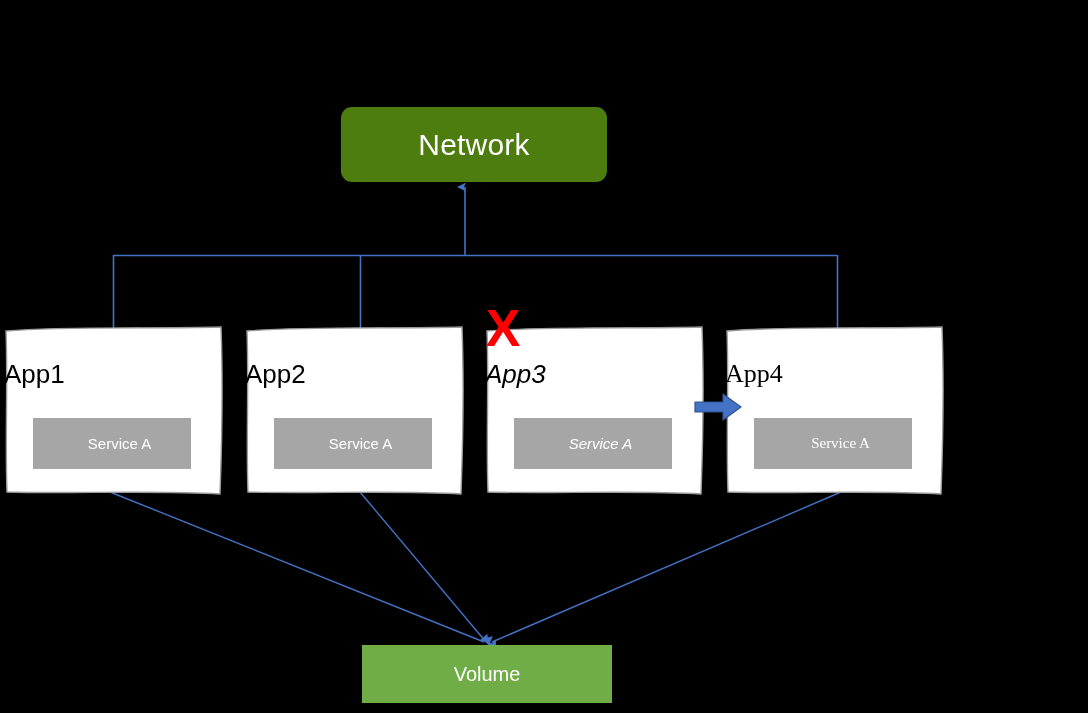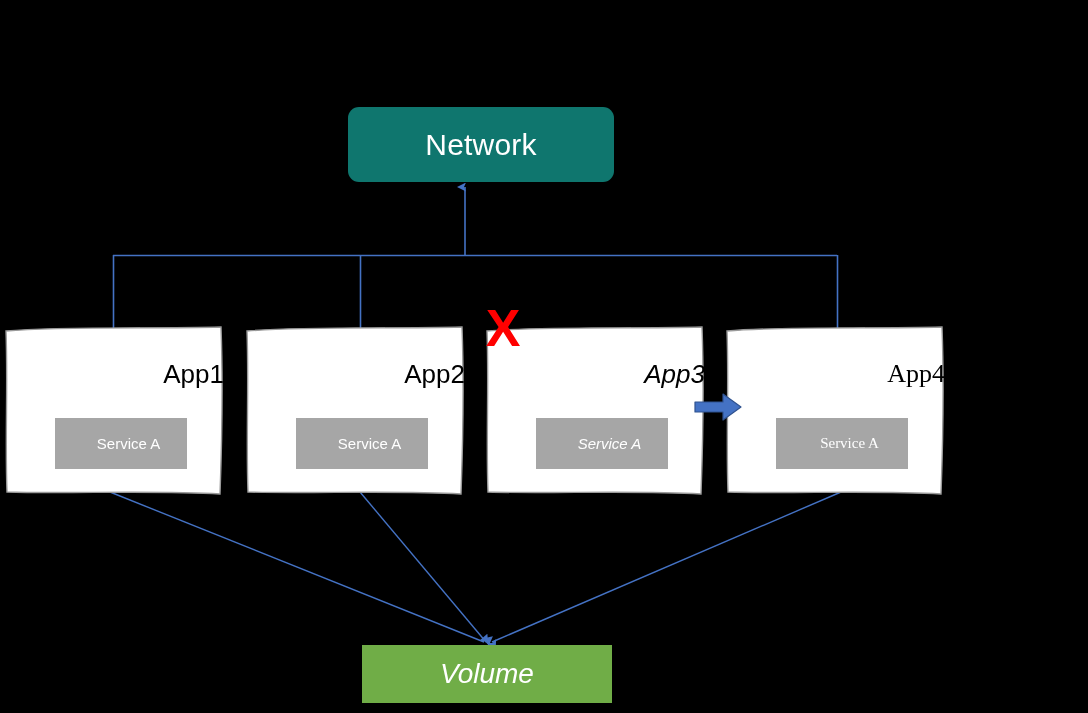--- a/index.html
+++ b/index.html
@@ -22,25 +22,25 @@
     position: absolute;
     left: 0;
     top: 0;
     width: 1088px;
     height: 713px;
     pointer-events: none;
   }
   
   .network-node {
     position: absolute;
-    left: 348px;
+    left: 341px;
     top: 107px;
     width: 266px;
     height: 75px;
-    background: #0f766e;
+    background: #4d7c0f;
     border-radius: 11px;
     display: flex;
     align-items: center;
     justify-content: center;
     box-sizing: border-box;
   }
   .network-label {
     color: #FFFFFF;
     font-size: 30px;
     font-weight: 400;
@@ -62,34 +62,34 @@
     height: 100%;
   }
   .app-inner {
     position: absolute;
     left: 0;
     top: 0;
     width: 100%;
     height: 100%;
     display: flex;
     flex-direction: column;
-    align-items: flex-end;
+    align-items: flex-start;
   }
   .app-title {
     color: #000000;
     font-size: 26px;
     font-weight: 400;
     margin-top: 36px;
     line-height: 1;
   }
   .service-box {
     position: absolute;
-    left: 51px;
+    left: 29px;
     top: 93px;
-    width: 132px;
+    width: 158px;
     height: 51px;
     background: #A6A6A6;
     display: flex;
     align-items: center;
     justify-content: center;
     box-sizing: border-box;
     padding-left: 15px;
   }
   .service-label {
     color: #FFFFFF;
@@ -105,24 +105,23 @@
     width: 250px;
     height: 58px;
     background: #70AD47;
     display: flex;
     align-items: center;
     justify-content: center;
     box-sizing: border-box;
   }
   .volume-label {
     color: #FFFFFF;
-    font-size: 28px;
-    font-weight: 400;
-    line-height: 1;
-    font-style: italic;
+    font-size: 20px;
+    font-weight: 400;
+    line-height: 1;
   }
   
   .x-marker {
     position: absolute;
     left: 483px;
     top: 298px;
     width: 40px;
     height: 60px;
     color: #FF0000;
     font-size: 52px;

